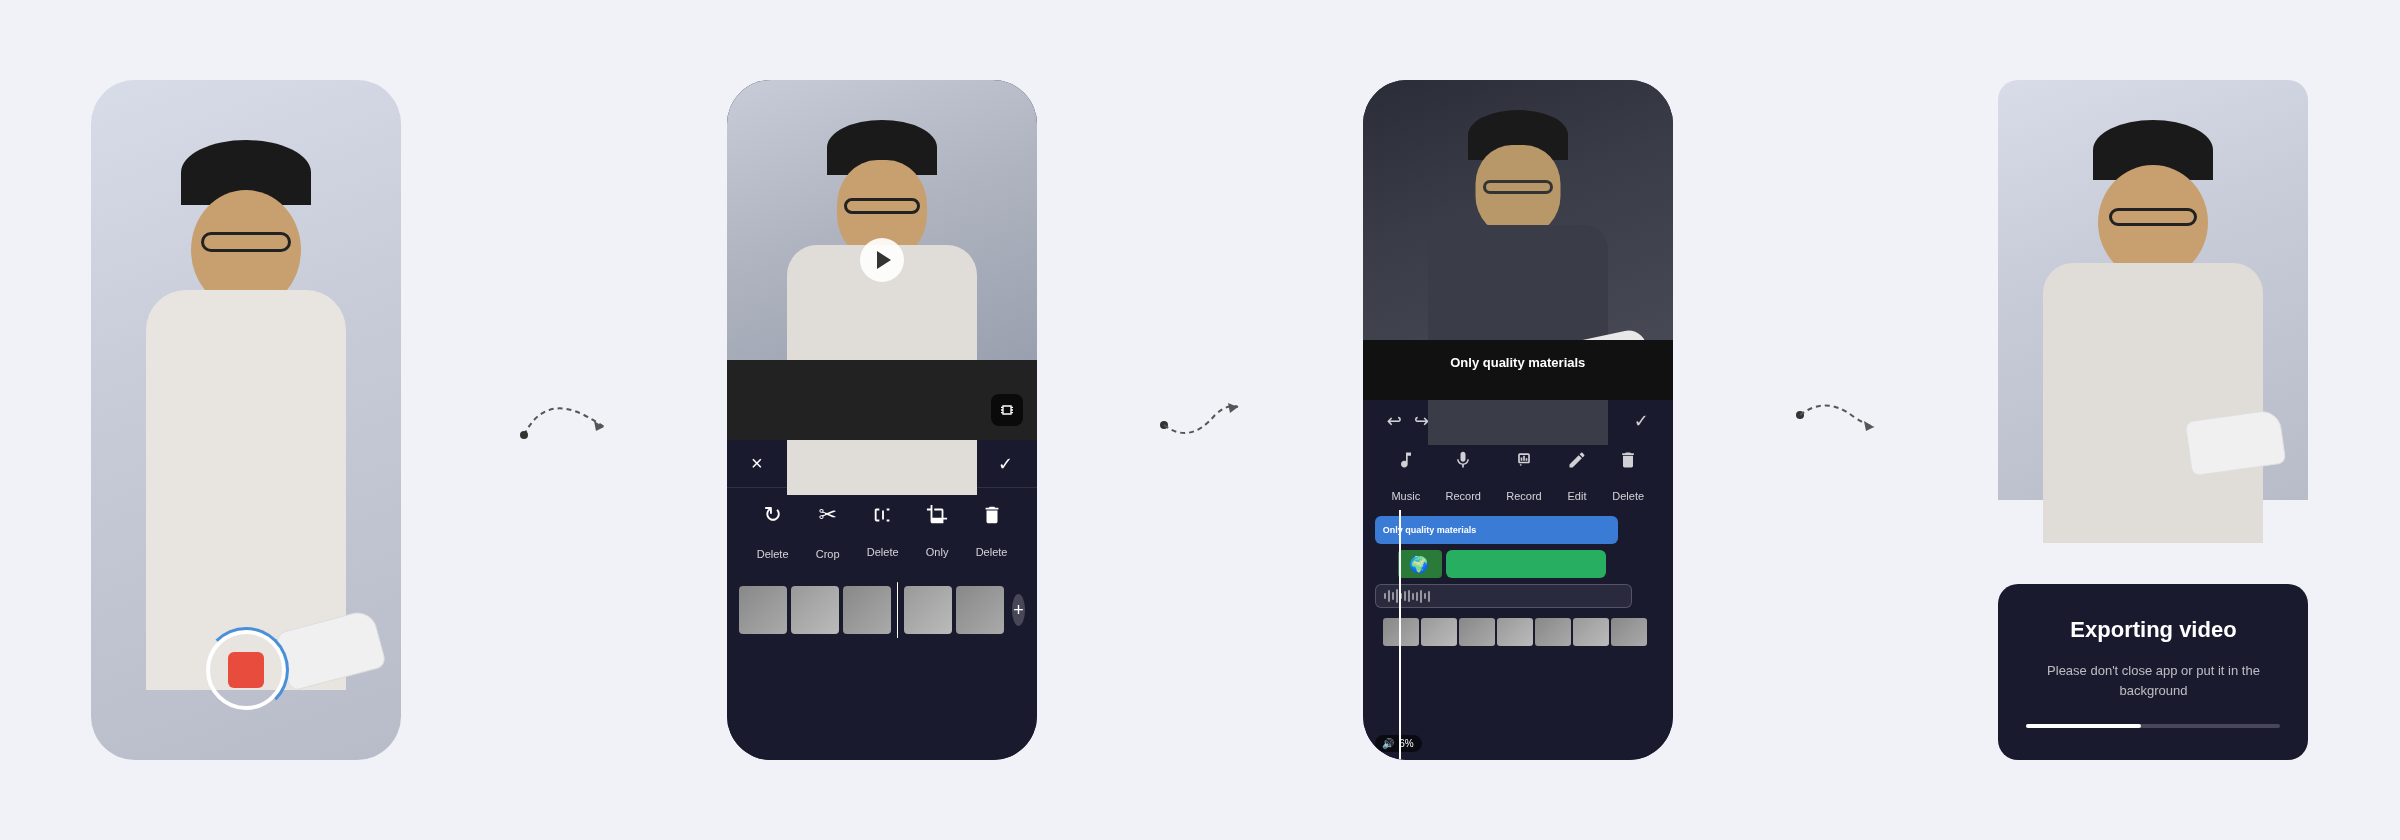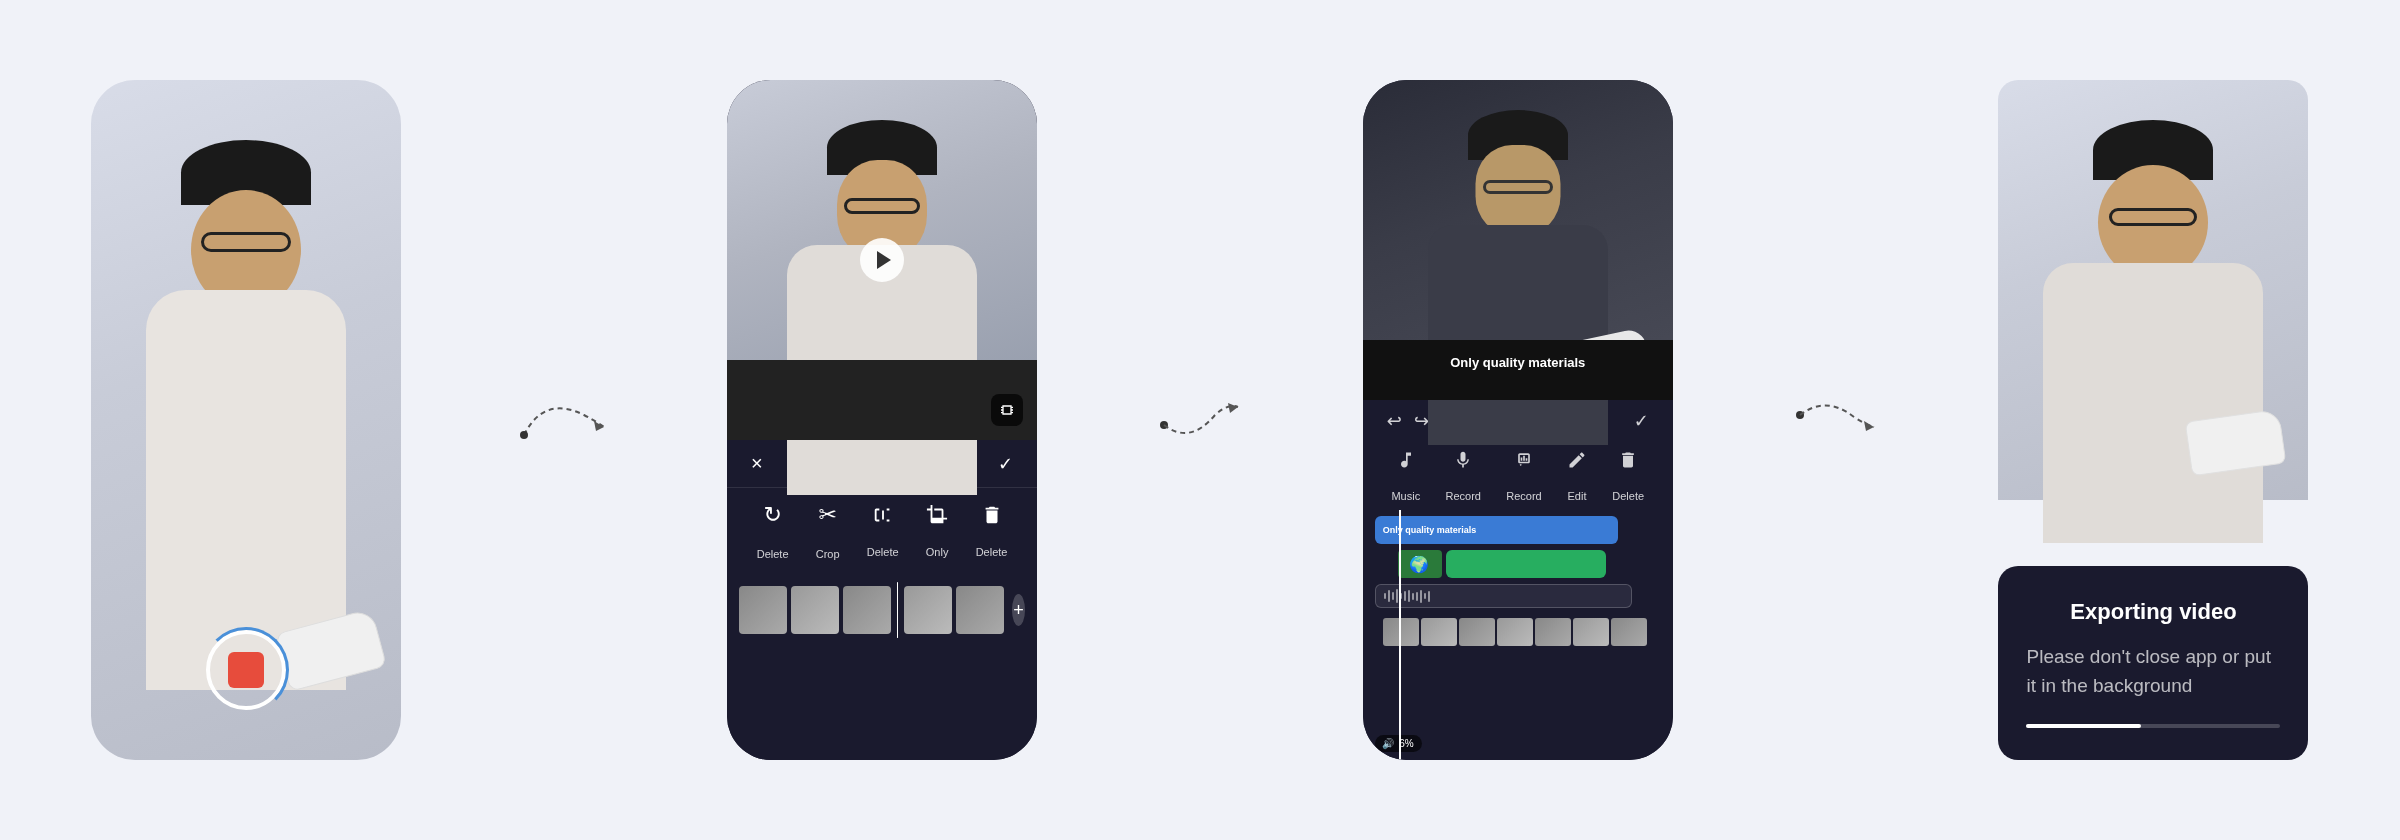--- a/index.html
+++ b/index.html
@@ -417,22 +417,22 @@
     .export-title {
       color: white;
       font-size: 22px;
       font-weight: 700;
       text-align: center;
       line-height: 1.3;
     }
 
     .export-subtitle {
       color: rgba(255,255,255,0.7);
-      font-size: 19px;
-      text-align: left;
+      font-size: 13px;
+      text-align: center;
       line-height: 1.5;
     }
 
     .progress-bar-container {
       width: 100%;
       height: 4px;
       background: rgba(255,255,255,0.2);
       border-radius: 2px;
       margin: 8px 0;
     }

